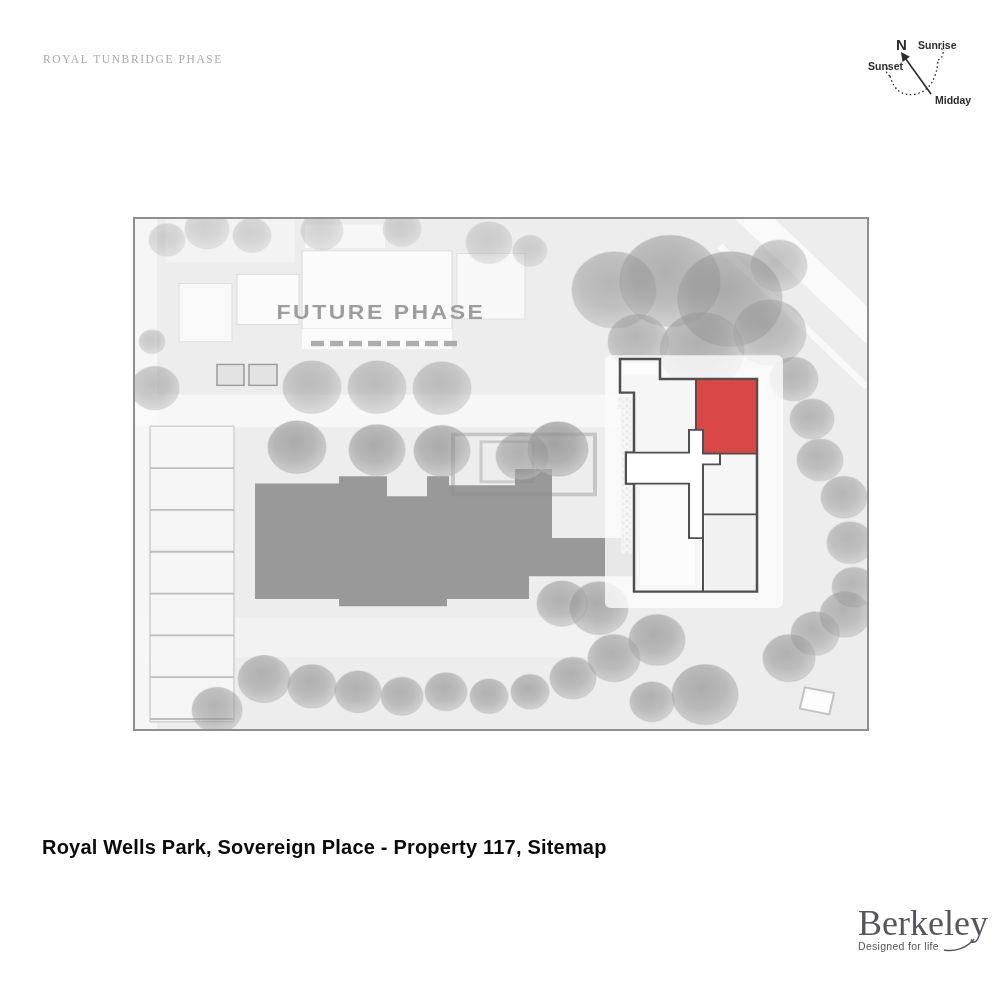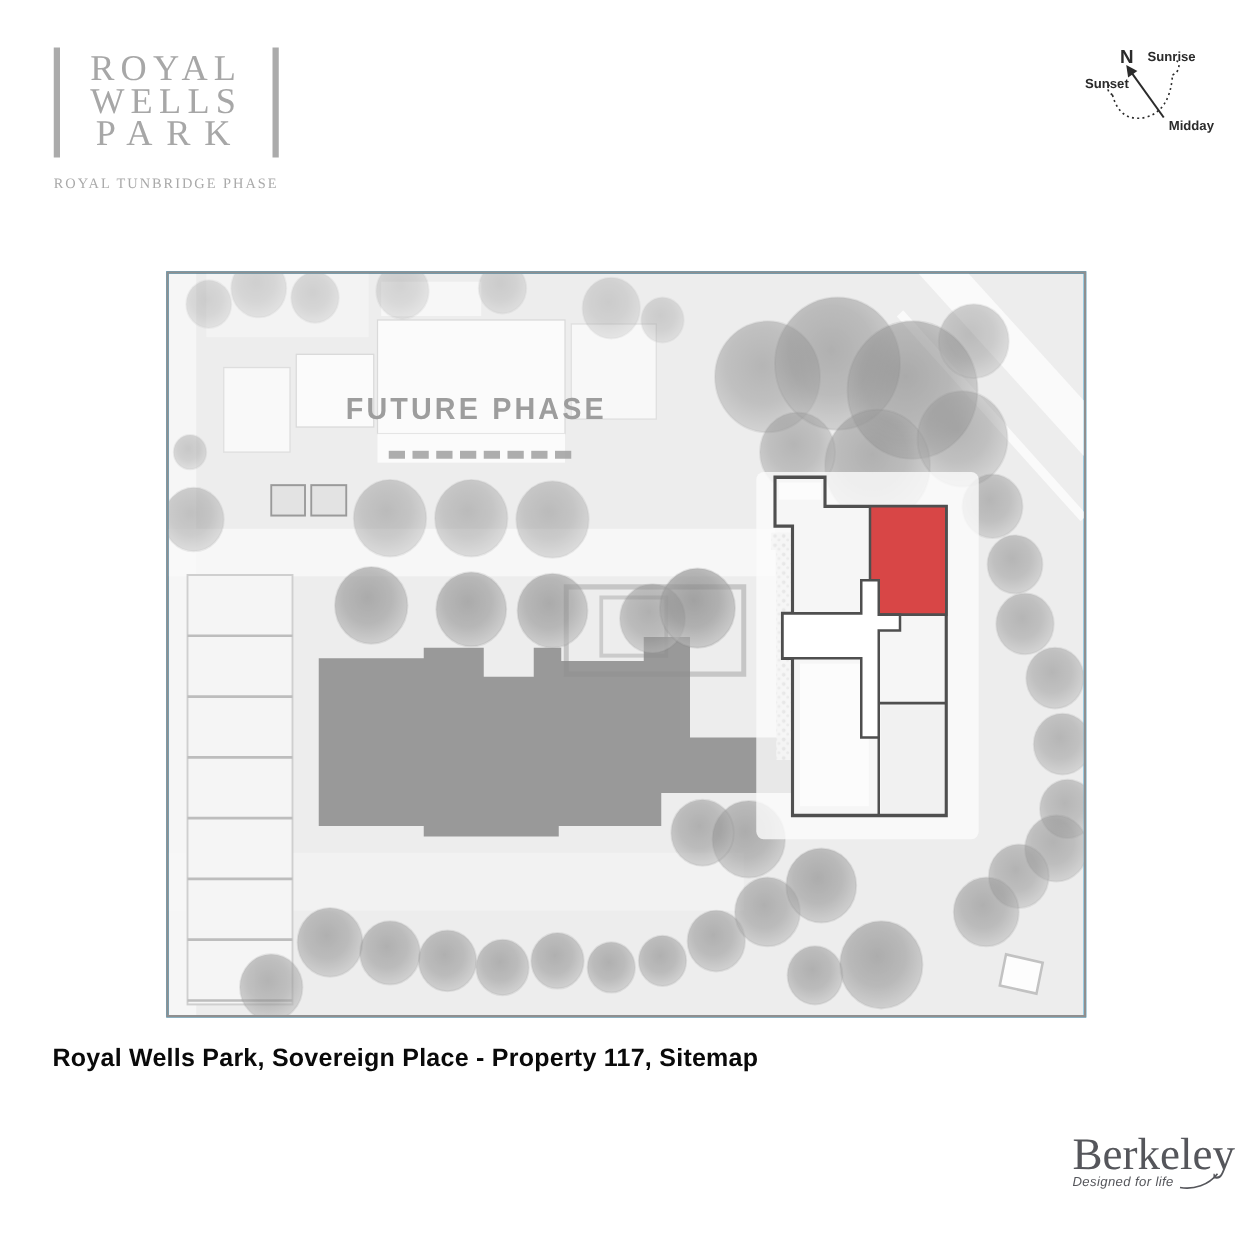--- a/index.html
+++ b/index.html
@@ -24,52 +24,47 @@
   }
   
   .compass{position:absolute;left:852px;top:22px;}
   .compass text{fill:#2b2b2b;font-family:"Liberation Sans",sans-serif;}
   .c-n{font-size:15px;font-weight:700;}
   .c-lab{font-size:10.5px;font-weight:600;}
   .needle{stroke:#2b2b2b;stroke-width:1.6;}
   .arc{fill:none;stroke:#2b2b2b;stroke-width:1.3;stroke-dasharray:1.6 2.6;}
   
   .map{
-    position:absolute;left:133px;top:217px;width:736px;height:597px;
-    border:2px solid #8f8f8f;box-sizing:border-box;background:#0ea5e9;
+    position:absolute;left:133px;top:217px;width:736px;height:514px;
+    border:2px solid #8f8f8f;box-sizing:border-box;background:#ec4899;
   }
   .map svg{display:block;width:100%;height:100%;}
   .fp-label{
     font-family:"Liberation Sans",sans-serif;font-size:23px;font-weight:600;
     letter-spacing:2.5px;fill:#9d9d9d;
   }
   .bld{fill:#f6f6f6;stroke:#4f4f4f;stroke-width:2.5;stroke-linejoin:miter;}
   .bline{stroke:#4f4f4f;stroke-width:2;}
   .cross{fill:#ffffff;stroke:#4f4f4f;stroke-width:2;}
   .hl{stroke:#4f4f4f;stroke-width:2;}
   
   .caption{
     position:absolute;left:42px;top:836px;font-size:20px;font-weight:700;
     color:#0a0a0a;letter-spacing:0.2px;white-space:nowrap;
   }
   
   .berkeley{position:absolute;left:858px;top:908px;color:#55565b;}
   .bk-name{font-family:"Liberation Serif",serif;font-size:36px;line-height:30px;}
   .bk-row{display:flex;align-items:center;gap:4px;margin-top:0px;}
-  .bk-tag{font-size:10.5px;letter-spacing:0.3px;white-space:nowrap;font-style:italic;}
+  .bk-tag{font-size:10.5px;letter-spacing:0.3px;white-space:nowrap;}
 </style>
 </head>
 <body>
 
 <div class="logo">
-  <div class="logo-box">
-    <div class="logo-line">ROYAL</div>
-    <div class="logo-line">WELLS</div>
-    <div class="logo-line wide">PARK</div>
-  </div>
   <div class="logo-sub">ROYAL TUNBRIDGE PHASE</div>
 </div>
 
 <svg class="compass" width="140" height="100" viewBox="0 0 140 100">
   <text class="c-n" x="44" y="28">N</text>
   <line class="needle" x1="79" y1="72" x2="53.5" y2="36.5"></line>
   <polygon points="49,30 57.9,34.7 50.5,39.9" fill="#2b2b2b"></polygon>
   <path class="arc" d="M38,54 Q44,76 64,72 Q84,67 86,38"></path>
   <path class="arc" d="M38,54 C33,51 33,46 38,45"></path>
   <path class="arc" d="M86,38 C91,36 93,30 89,26"></path>

